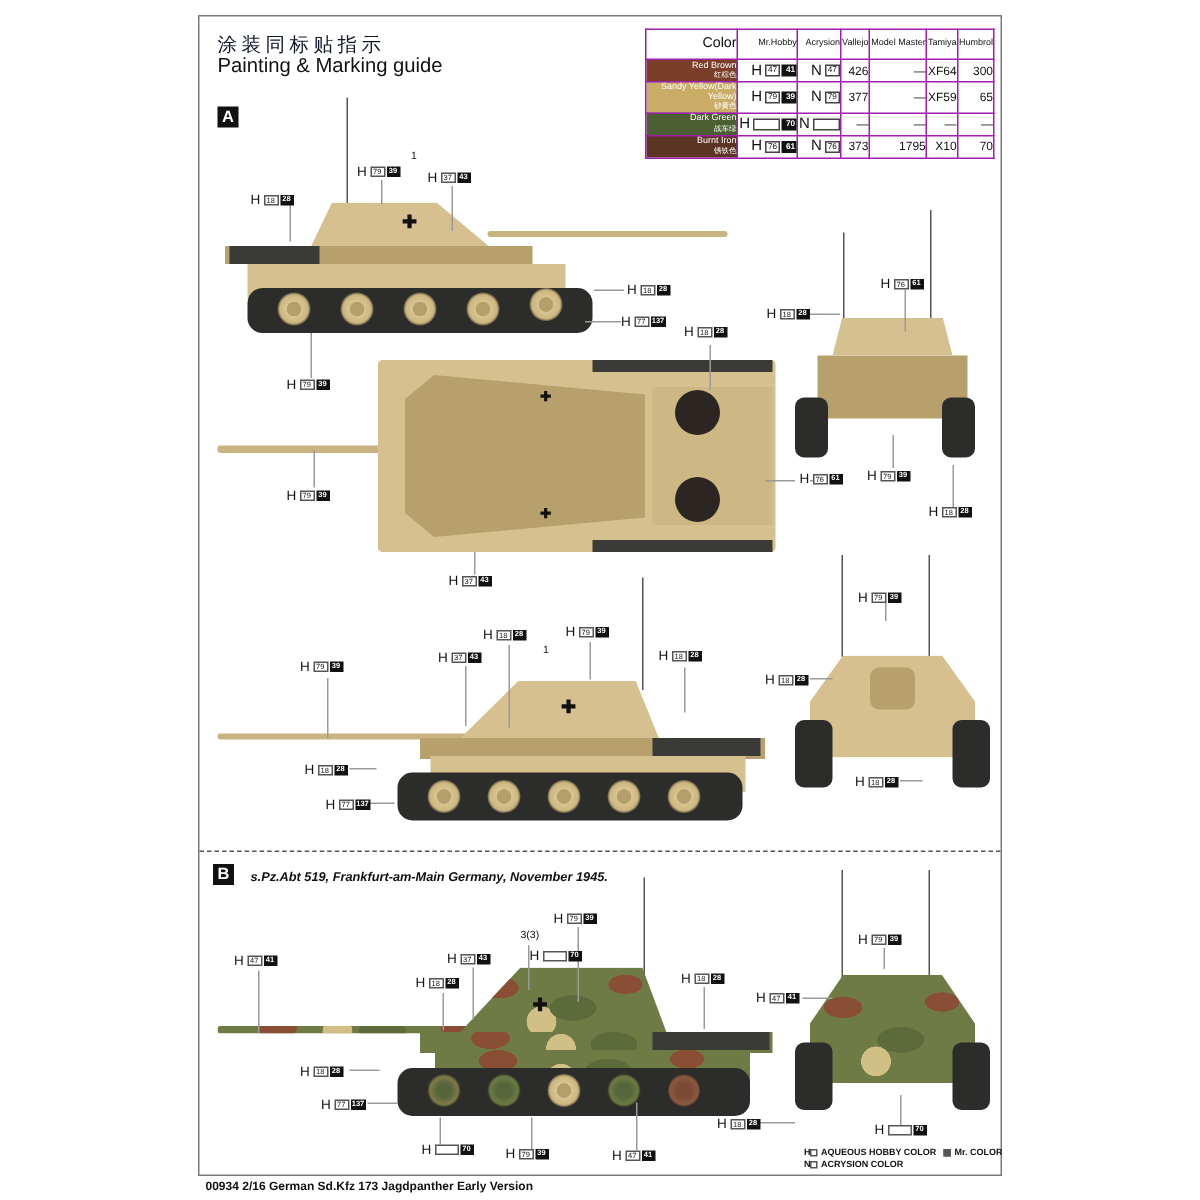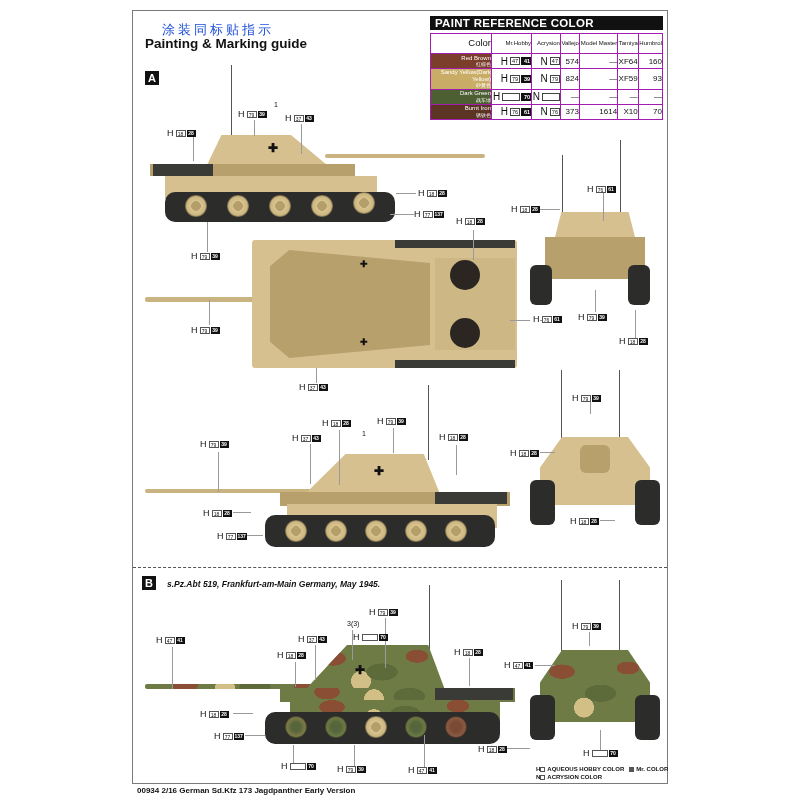--- a/index.html
+++ b/index.html
@@ -1,21 +1,21 @@
 <!DOCTYPE html>
 <html><head>
 <meta charset="utf-8">
 <style>
   * { box-sizing: border-box; margin: 0; padding: 0; }
   html, body { width: 800px; height: 800px; background: #ffffff; overflow: hidden; }
   body { position: relative; font-family: "Liberation Sans", sans-serif; color: #111; }
 
   .frame { position: absolute; left: 132px; top: 10px; width: 536px; height: 774px; border: 1px solid #7a7a7a; background: #fff; }
-  .title-cn { position: absolute; left: 162px; top: 21px; font-size: 13px; letter-spacing: 3px; font-family: "DejaVu Sans", sans-serif; color: #1d4ed8; }
-  .title-en { position: absolute; left: 145px; top: 36px; font-size: 13.5px; font-weight: bold; color: #111; }
+  .title-cn { position: absolute; left: 145px; top: 21px; font-size: 13px; letter-spacing: 3px; font-family: "DejaVu Sans", sans-serif; color: #0f172a; }
+  .title-en { position: absolute; left: 145px; top: 36px; font-size: 13.5px; font-weight: normal; color: #111; }
   .section-badge { position: absolute; width: 14px; height: 14px; background: #111; color: #fff; font-size: 11px; font-weight: bold; text-align: center; line-height: 14px; }
   .section-caption { position: absolute; font-size: 8.5px; font-style: italic; font-weight: bold; }
   .divider { position: absolute; left: 133px; top: 567px; width: 534px; border-top: 1px dashed #555; }
   .footer { position: absolute; left: 137px; top: 786px; font-size: 8px; font-weight: bold; }
 
   
   .paint-table-wrap { position: absolute; left: 430px; top: 16px; width: 233px; }
   .paint-table-title { background: #111; color: #fff; font-weight: bold; font-size: 11.5px; padding: 1px 5px; height: 14px; line-height: 13px; letter-spacing: 0.3px; }
   table.paint { border-collapse: collapse; width: 100%; margin-top: 3px; font-size: 8px; }
   table.paint th, table.paint td { border: 1px solid #a21caf; text-align: right; padding: 0; height: 15px; }
@@ -62,21 +62,20 @@
 </style>
 </head>
 <body>
 
 <div class="frame"></div>
 
 <div class="title-cn">涂装同标贴指示</div>
 <div class="title-en">Painting &amp; Marking guide</div>
 
 <div class="paint-table-wrap">
-  <div class="paint-table-title">PAINT  REFERENCE COLOR</div>
   <table class="paint">
     <thead>
       <tr>
         <th class="col-color">Color</th>
         <th>Mr.Hobby</th>
         <th>Acrysion</th>
         <th>Vallejo</th>
         <th>Model Master</th>
         <th>Tamiya</th>
         <th>Humbrol</th>
@@ -87,40 +86,40 @@
           <td class="swatch-cell" style="background:#7a3e2a"><span>Red Brown</span><span class="cn">红棕色</span></td>
           <td><span class="code">
               <span class="letter">H</span>
               <span class="w">47</span>
               <span class="b">41</span>
             </span></td>
           <td><span class="code">
               <span class="letter">N</span>
               <span class="w">47</span>
             </span></td>
-          <td>574</td>
+          <td>426</td>
           <td>—</td>
           <td>XF64</td>
-          <td>160</td>
+          <td>300</td>
         </tr>
         <tr>
           <td class="swatch-cell" style="background:#c9ad66"><span>Sandy Yellow(Dark Yellow)</span><span class="cn">砂黄色</span></td>
           <td><span class="code">
               <span class="letter">H</span>
               <span class="w">79</span>
               <span class="b">39</span>
             </span></td>
           <td><span class="code">
               <span class="letter">N</span>
               <span class="w">79</span>
             </span></td>
-          <td>824</td>
+          <td>377</td>
           <td>—</td>
           <td>XF59</td>
-          <td>93</td>
+          <td>65</td>
         </tr>
         <tr>
           <td class="swatch-cell" style="background:#4c5f32"><span>Dark Green</span><span class="cn">战车绿</span></td>
           <td><span class="code">
               <span class="letter">H</span>
               <span class="w empty"></span>
               <span class="b">70</span>
             </span></td>
           <td><span class="code">
               <span class="letter">N</span>
@@ -136,21 +135,21 @@
           <td><span class="code">
               <span class="letter">H</span>
               <span class="w">76</span>
               <span class="b">61</span>
             </span></td>
           <td><span class="code">
               <span class="letter">N</span>
               <span class="w">76</span>
             </span></td>
           <td>373</td>
-          <td>1614</td>
+          <td>1795</td>
           <td>X10</td>
           <td>70</td>
         </tr>
       </tbody>
   </table>
 </div>
 
 <div class="section-badge" style="left:145px; top:71px;">A</div>
 
 <div class="veh" style="left:145px; top:120px; width:270px; height:100px;">
@@ -214,21 +213,21 @@
   <div class="antenna" style="left:89px; top:-55px; height:68px;"></div>
   <div class="tan" style="position:absolute; left:10px; top:12px; width:110px; height:68px; clip-path: polygon(20% 0, 80% 0, 100% 45%, 100% 100%, 0 100%, 0 45%);"></div>
   <div class="tan-dark" style="position:absolute; left:50px; top:20px; width:30px; height:28px; border-radius:6px;"></div>
   <div class="track" style="position:absolute; left:0px; top:55px; width:25px; height:45px; border-radius:6px;"></div>
   <div class="track" style="position:absolute; left:105px; top:55px; width:25px; height:45px; border-radius:6px;"></div>
 </div>
 
 <div class="divider"></div>
 
 <div class="section-badge" style="left:142px; top:576px;">B</div>
-<div class="section-caption" style="left:167px; top:579px;">s.Pz.Abt 519, Frankfurt-am-Main Germany, May 1945.</div>
+<div class="section-caption" style="left:167px; top:579px;">s.Pz.Abt 519, Frankfurt-am-Main Germany, November 1945.</div>
 <div class="small-num" style="left:347px; top:620px;">3(3)</div>
 
 <div class="veh" style="left:145px; top:640px; width:380px; height:110px;">
   <div class="antenna" style="left:284px; top:-55px; height:75px;"></div>
   <div class="gun camo" style="left:0px; top:44px; width:200px; height:5px;"></div>
   <div class="camo" style="position:absolute; left:160px; top:5px; width:140px; height:45px; clip-path: polygon(30% 0, 88% 0, 100% 100%, 0 100%);"></div>
   <div class="camo" style="position:absolute; left:135px; top:48px; width:235px; height:14px;"></div>
   <div style="position:absolute; left:290px; top:48px; width:78px; height:12px; background:#3a3a36;"></div>
   <div class="camo" style="position:absolute; left:145px; top:60px; width:210px; height:24px;"></div>
   <div class="track" style="position:absolute; left:120px; top:72px; width:235px; height:32px;"></div>

